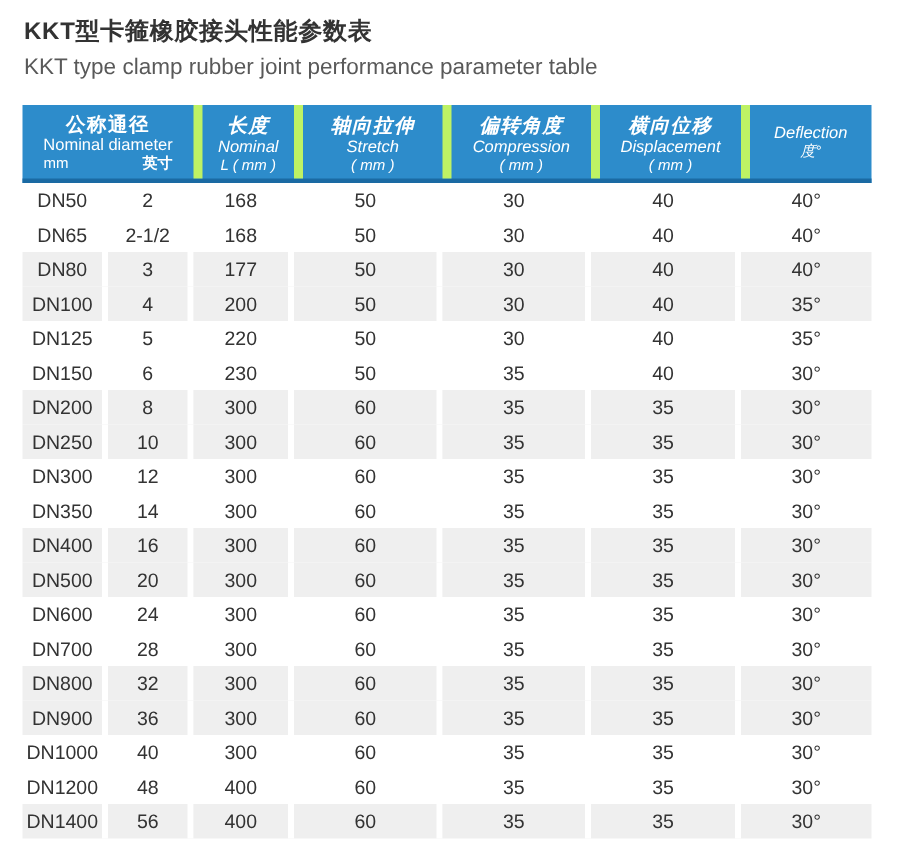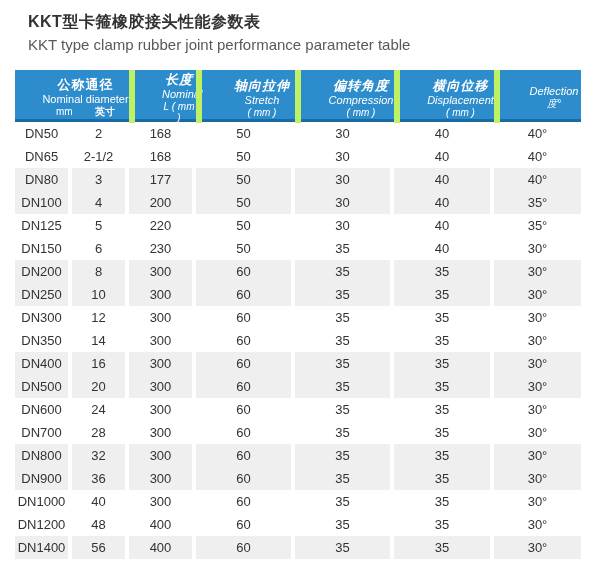--- a/index.html
+++ b/index.html
@@ -3,21 +3,21 @@
 <meta charset="utf-8">
 <style>
   * { margin: 0; padding: 0; box-sizing: border-box; }
   html, body { background: #ffffff; }
   body {
     width: 600px; height: 567px;
     font-family: "Liberation Sans", "DejaVu Sans", sans-serif;
     position: relative;
     overflow: hidden;
   }
-  .titles { position: absolute; top: 11px; left: 28px; }
+  .titles { position: absolute; top: 11px; left: 16px; }
   .title-zh {
     font-size: 16px; font-weight: bold; color: #333333;
     letter-spacing: 0.5px; line-height: 22px;
   }
   .title-en {
     font-size: 15px; font-weight: normal; color: #595959;
     line-height: 20px; margin-top: 2px;
   }
 
   .ptable { position: absolute; top: 70px; left: 15px; width: 566px; }
@@ -27,21 +27,20 @@
     display: grid;
     grid-template-columns: 114px 67px 99px 99px 100px 87px;
     background: #2D8CCB;
     border-bottom: 3px solid #1A6AA3;
     height: 52px;
   }
   .th {
     color: #ffffff; text-align: center;
     display: flex; flex-direction: column; justify-content: center;
     padding-top: 1px;
-    padding-left: 27px;
   }
   .th + .th { border-left: 6px solid #bef264; font-style: italic; }
   .h-zh { font-size: 13px; font-weight: bold; line-height: 17px; letter-spacing: 1px; }
   .h-en { font-size: 11px; font-weight: normal; line-height: 13px; }
   .h-unit { font-size: 10px; font-weight: normal; line-height: 11px; }
   .h-sub {
     display: flex; justify-content: space-between;
     padding: 0 14px; font-size: 10px; line-height: 12px;
   }
   .h-sub .sub-right { font-weight: bold; }

